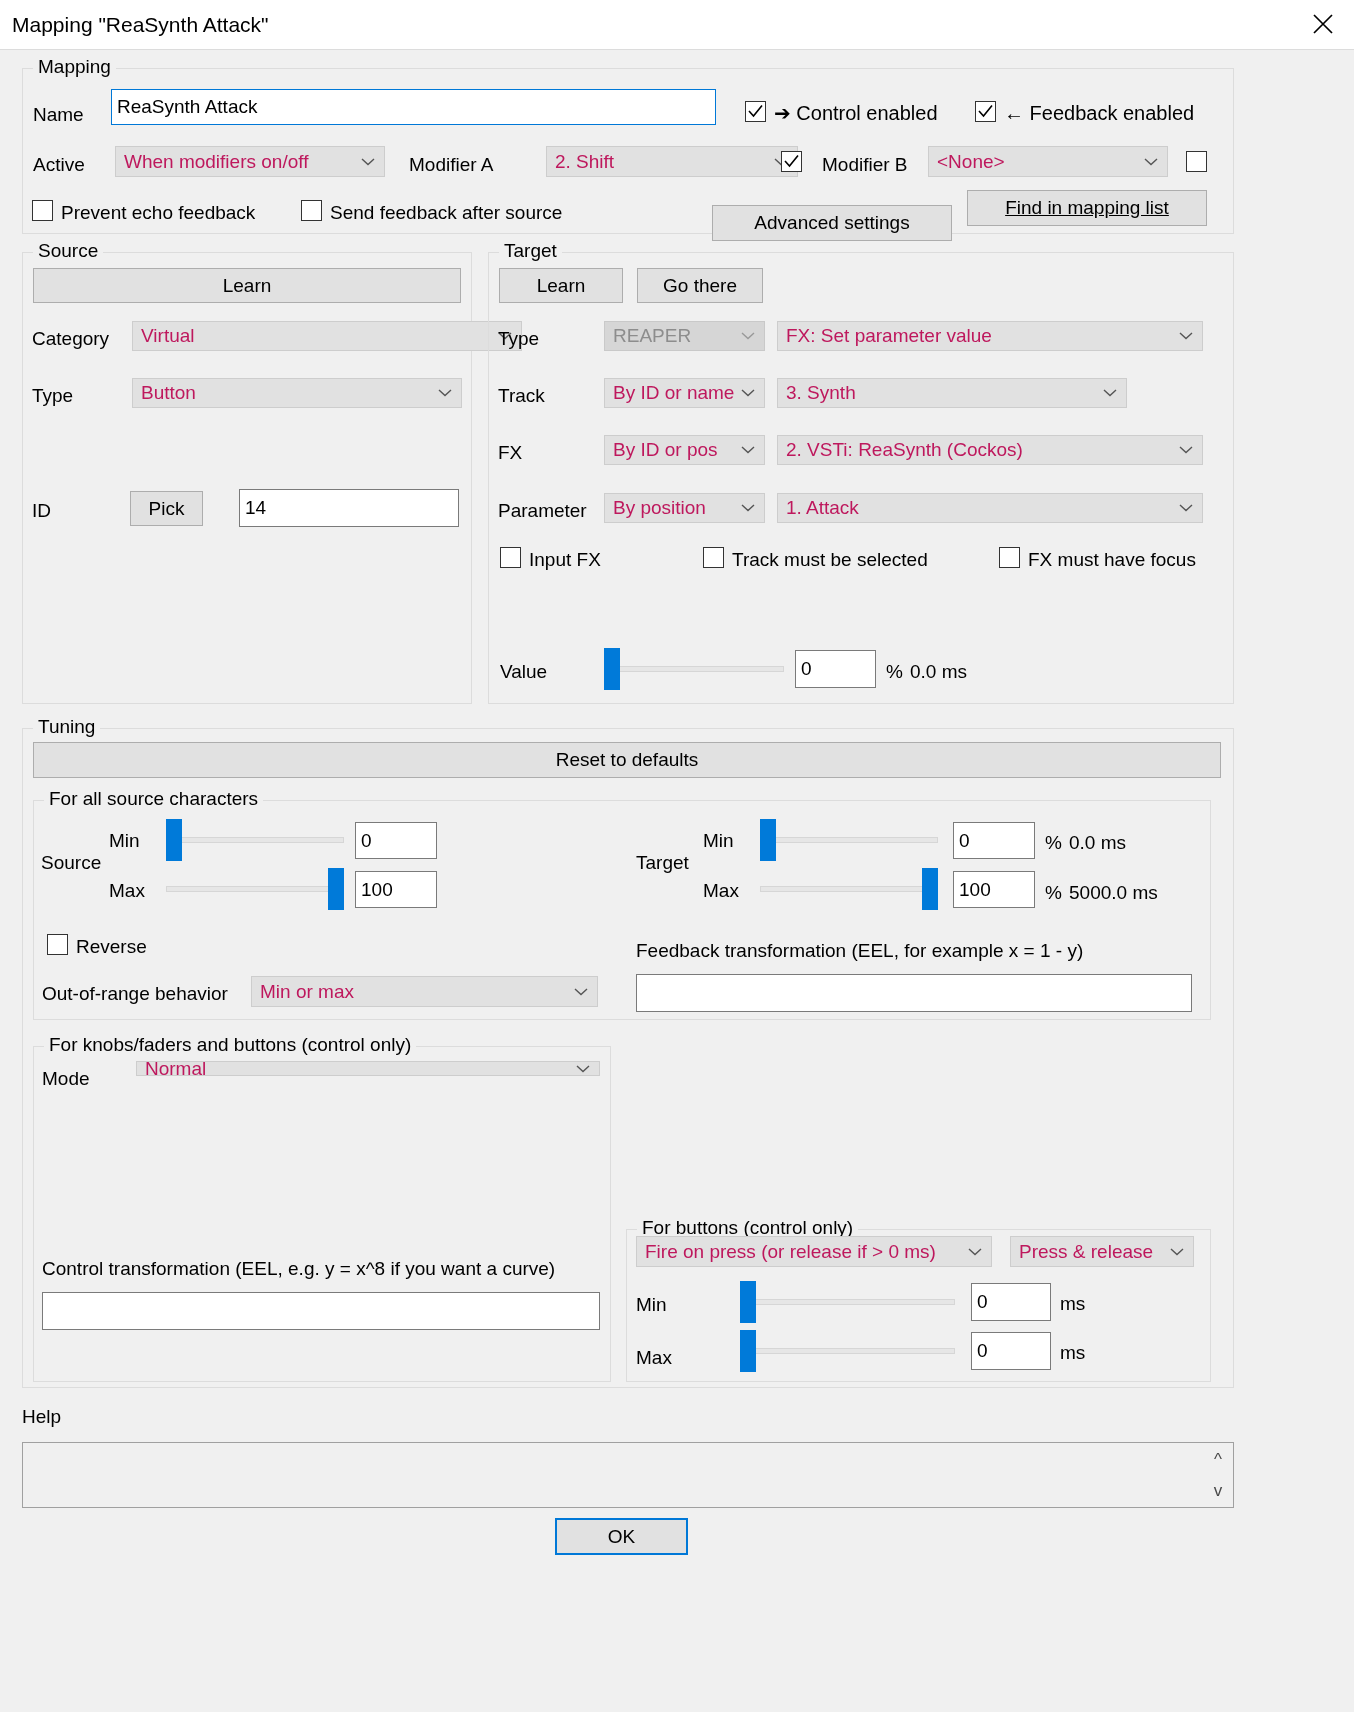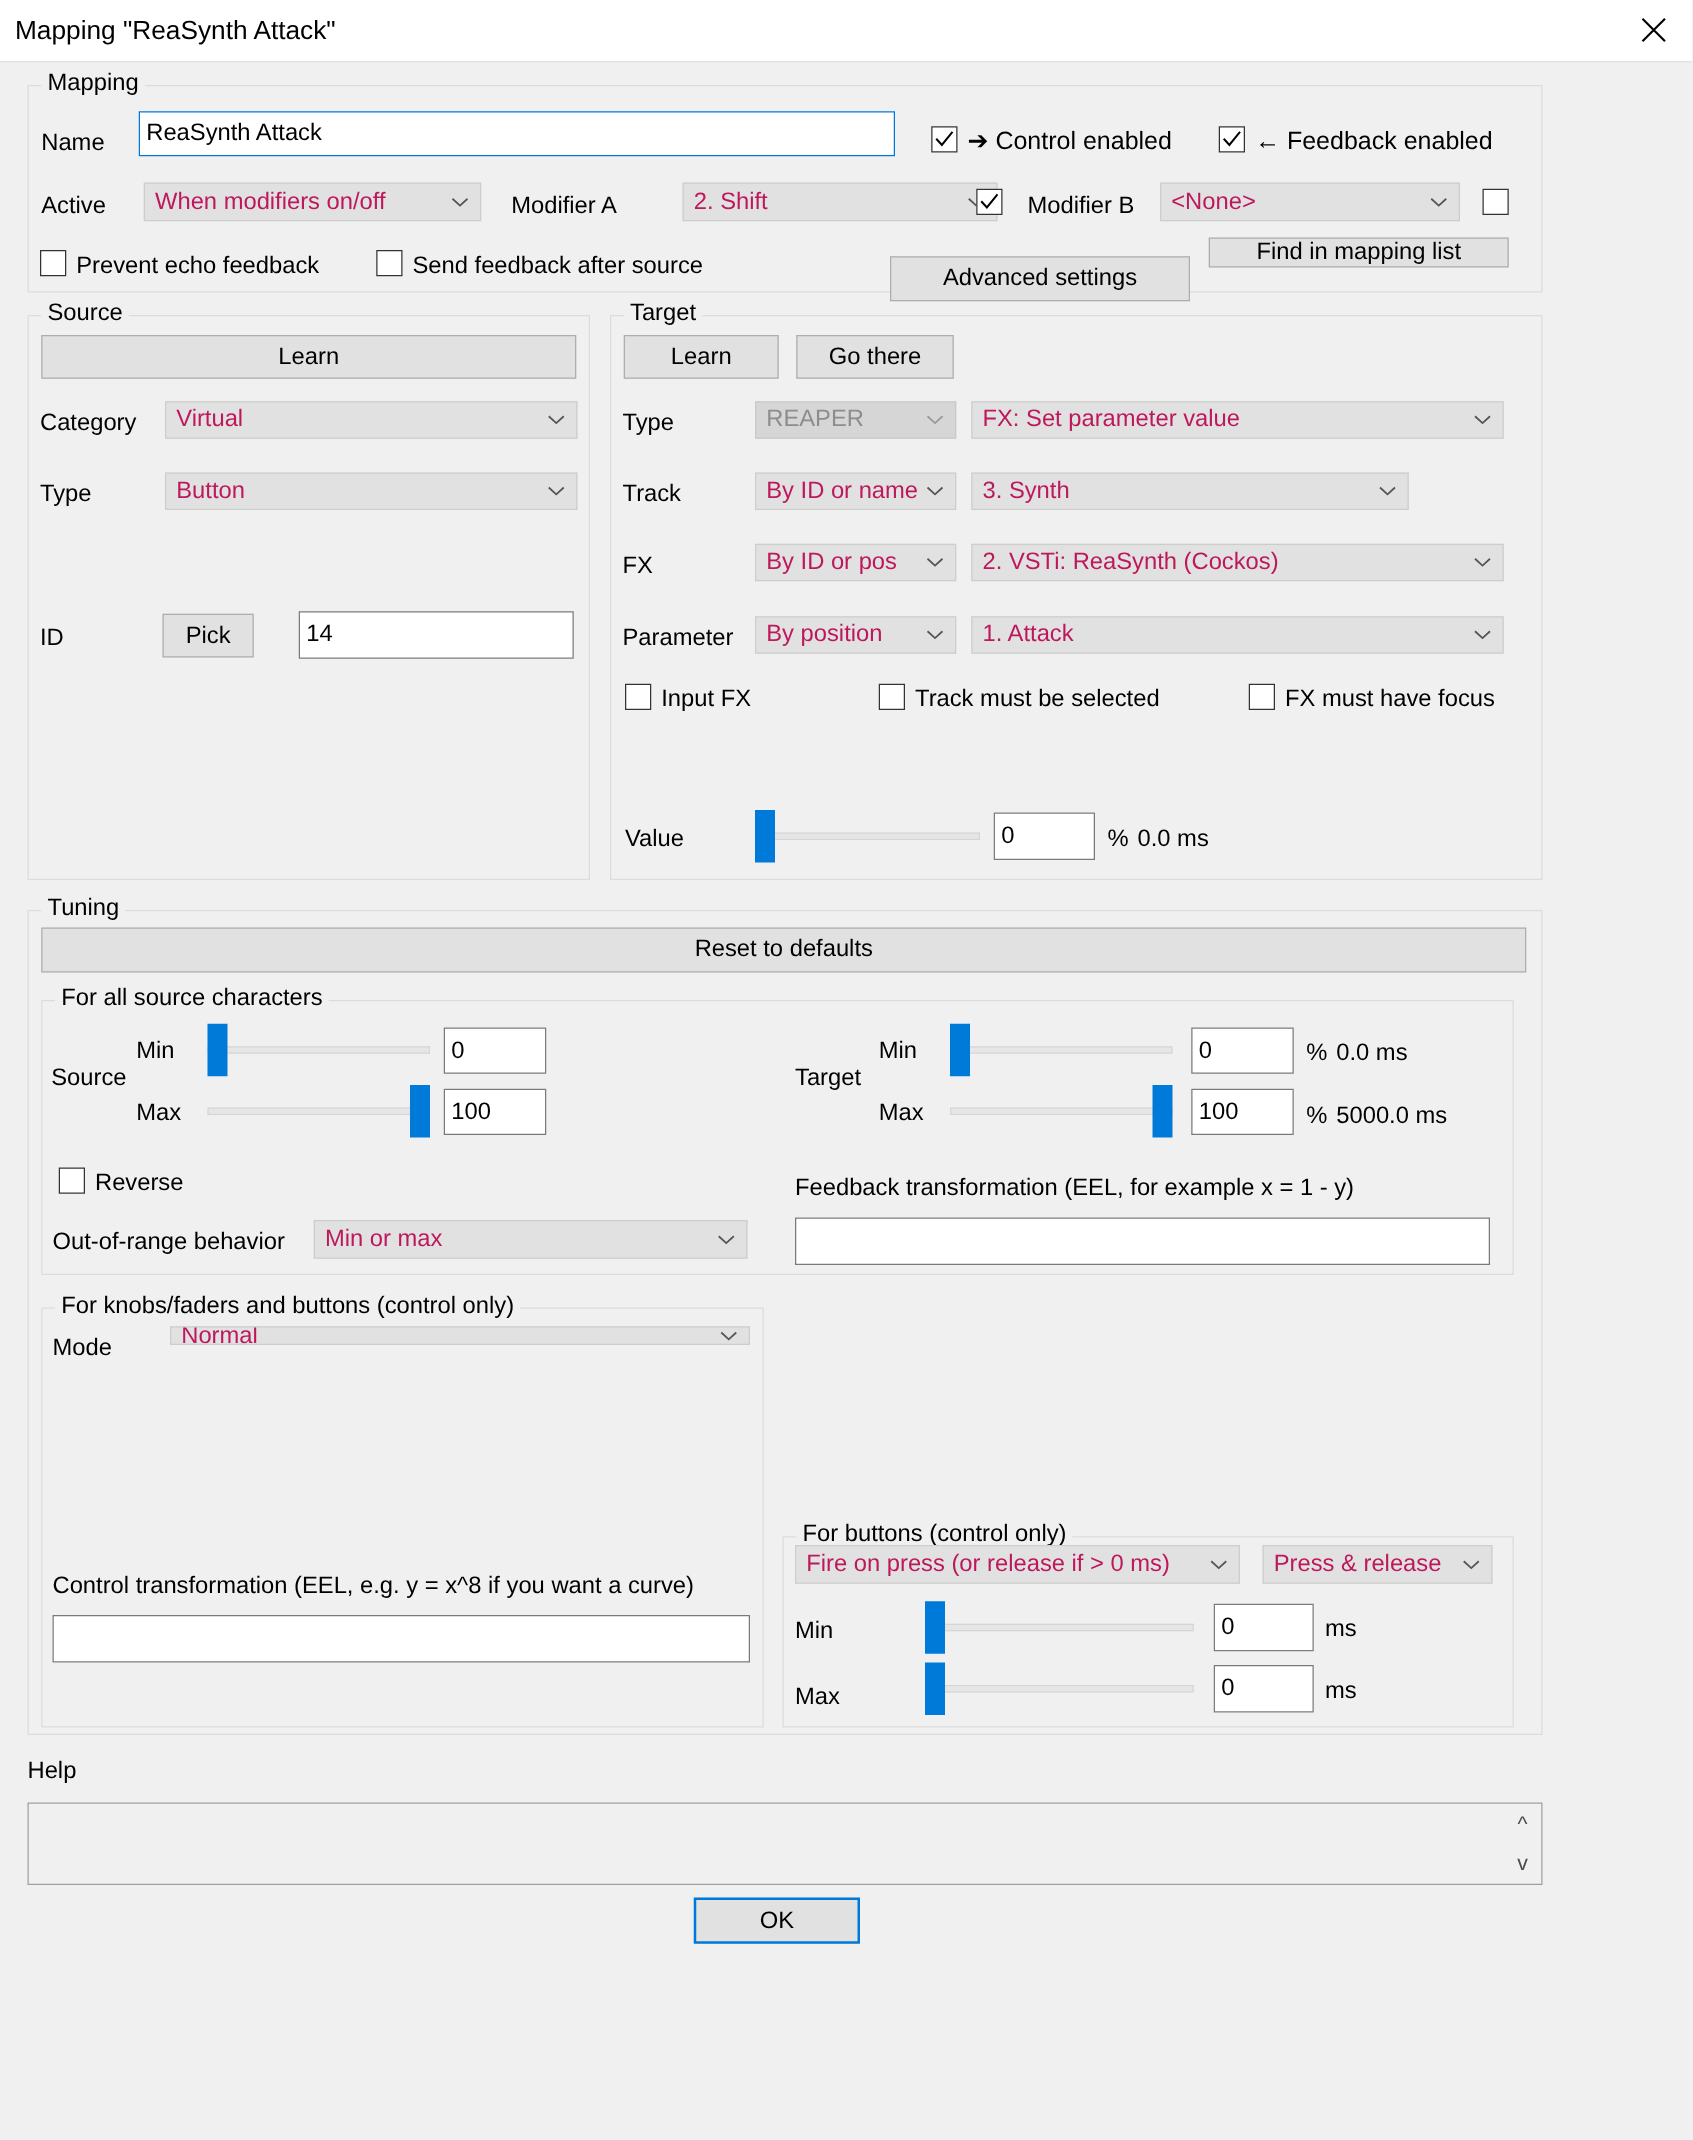--- a/index.html
+++ b/index.html
@@ -213,30 +213,30 @@
     </span>
 </div>
 <div class="cbox" style="left:1186px; top:151px;"></div>
 
 <div class="cbox" style="left:32px; top:200px;"></div>
 <div class="lbl" style="left:61px; top:203px;">Prevent echo feedback</div>
 <div class="cbox" style="left:301px; top:200px;"></div>
 <div class="lbl" style="left:330px; top:203px;">Send feedback after source</div>
 
 <button class="btn" style="left:712px; top:205px; width:240px; height:36px;">Advanced settings</button>
-<button class="btn" style="left:967px; top:190px; width:240px; height:24px;">Find in mapping list</button>
+<button class="btn" style="left:967px; top:190px; width:240px; height:36px;text-decoration:underline;">Find in mapping list</button>
 
 <div class="group" style="left:22px; top:252px; width:450px; height:452px;">
   <div class="legend">Source</div>
 </div>
 
 <button class="btn" style="left:33px; top:268px; width:428px; height:35px;">Learn</button>
 
 <div class="lbl" style="left:32px; top:329px;">Category</div>
-<div class="combo" style="left:132px; top:321px; width:330px; height:30px;">
+<div class="combo" style="left:132px; top:321px; width:390px; height:30px;">
   <span>Virtual</span>
   <span class="arrow">
       <svg width="14" height="9" viewBox="0 0 14 9">
         <path d="M1 1.5 L7 7 L13 1.5" stroke="#555" stroke-width="1.4" fill="none"></path>
       </svg>
     </span>
 </div>
 
 <div class="lbl" style="left:32px; top:386px;">Type</div>
 <div class="combo" style="left:132px; top:378px; width:330px; height:30px;">

